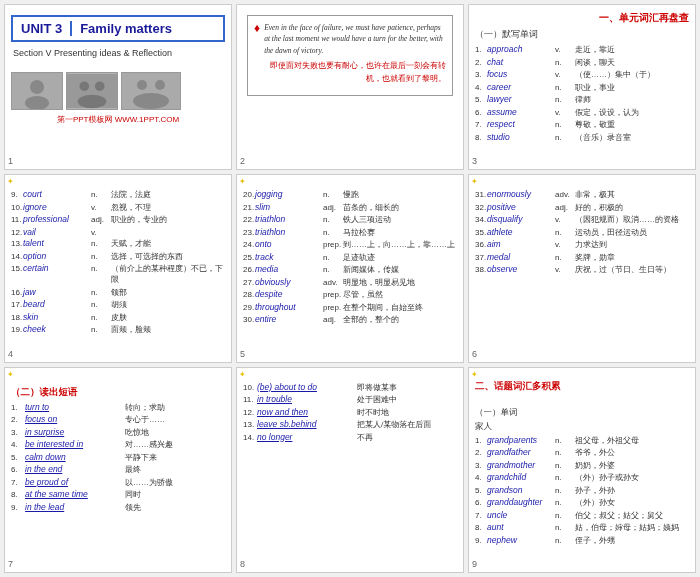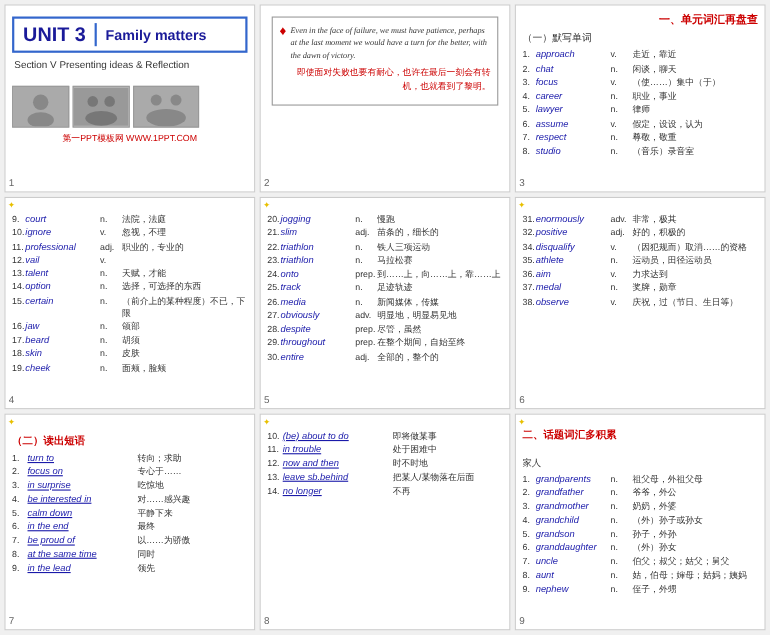--- a/index.html
+++ b/index.html
@@ -45,21 +45,21 @@
     }
     .card-1 .title-box {
       display: flex;
       align-items: center;
       border: 2px solid #3366cc;
       padding: 4px 8px;
       margin-bottom: 6px;
       margin-top: 4px;
     }
     .card-1 .unit-label {
-      font-size: 18px;
+      font-size: 13px;
       font-weight: bold;
       color: #1a1a99;
       border-right: 2px solid #3366cc;
       padding-right: 8px;
       margin-right: 8px;
     }
     .card-1 .unit-title {
       font-size: 13px;
       color: #1a1a99;
       font-weight: bold;
@@ -611,20 +611,21 @@
           <span class="phrase-cn">不再</span>
         </div>
       </div>
     <span class="card-number">8</span>
   </div>
 
   <div class="card card-9">
     <div class="corner-star tl">✦</div>
     <div style="margin-top:6px;">
       <div class="vocab-section-title">二、话题词汇多积累</div>
+      <div class="vocab-subsection">（一）单词</div>
       <div class="vocab-subsection">家人</div>
       <div id="card9-words">
           <div class="vocab-row">
             <span class="vocab-num">1.</span>
             <span class="vocab-word">grandparents</span>
             <span class="vocab-pos">n.</span>
             <span class="vocab-meaning">祖父母，外祖父母</span>
           </div>
           <div class="vocab-row">
             <span class="vocab-num">2.</span>

